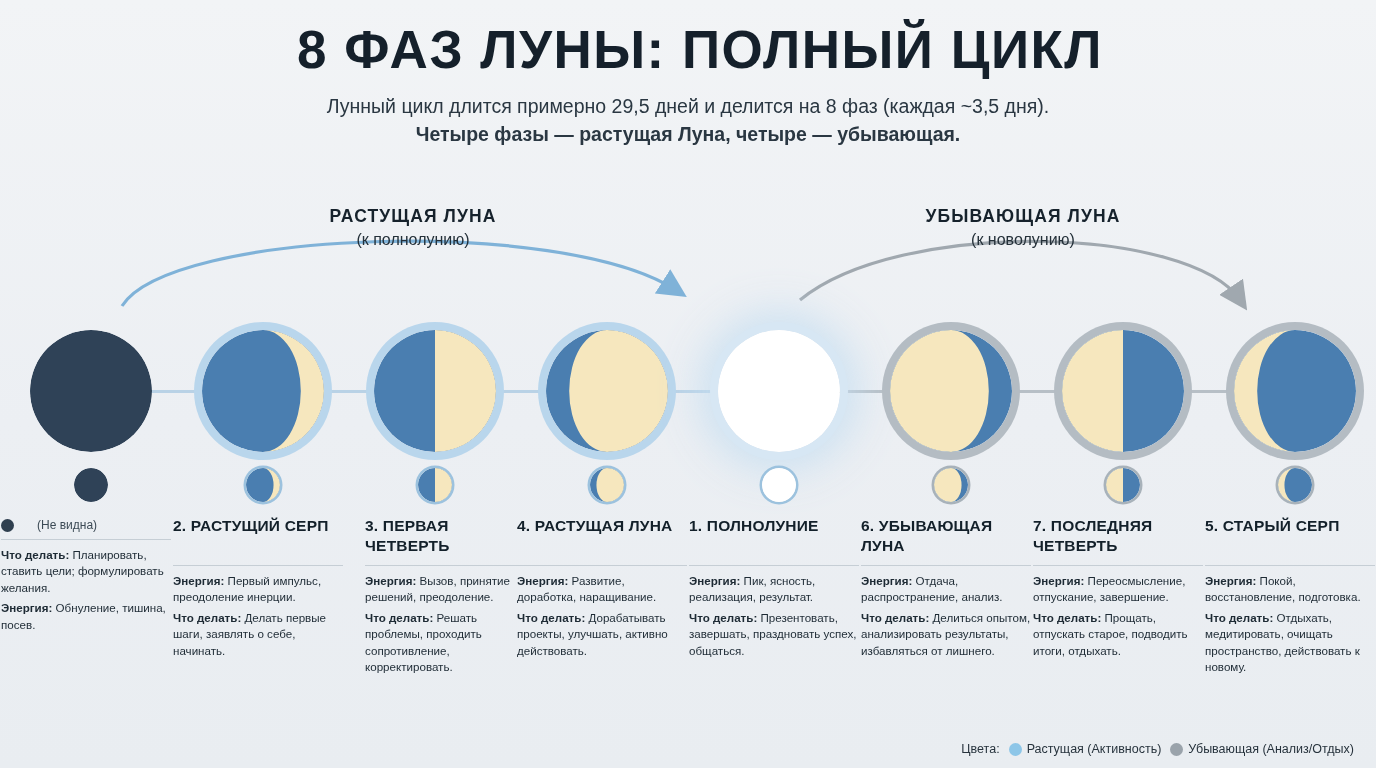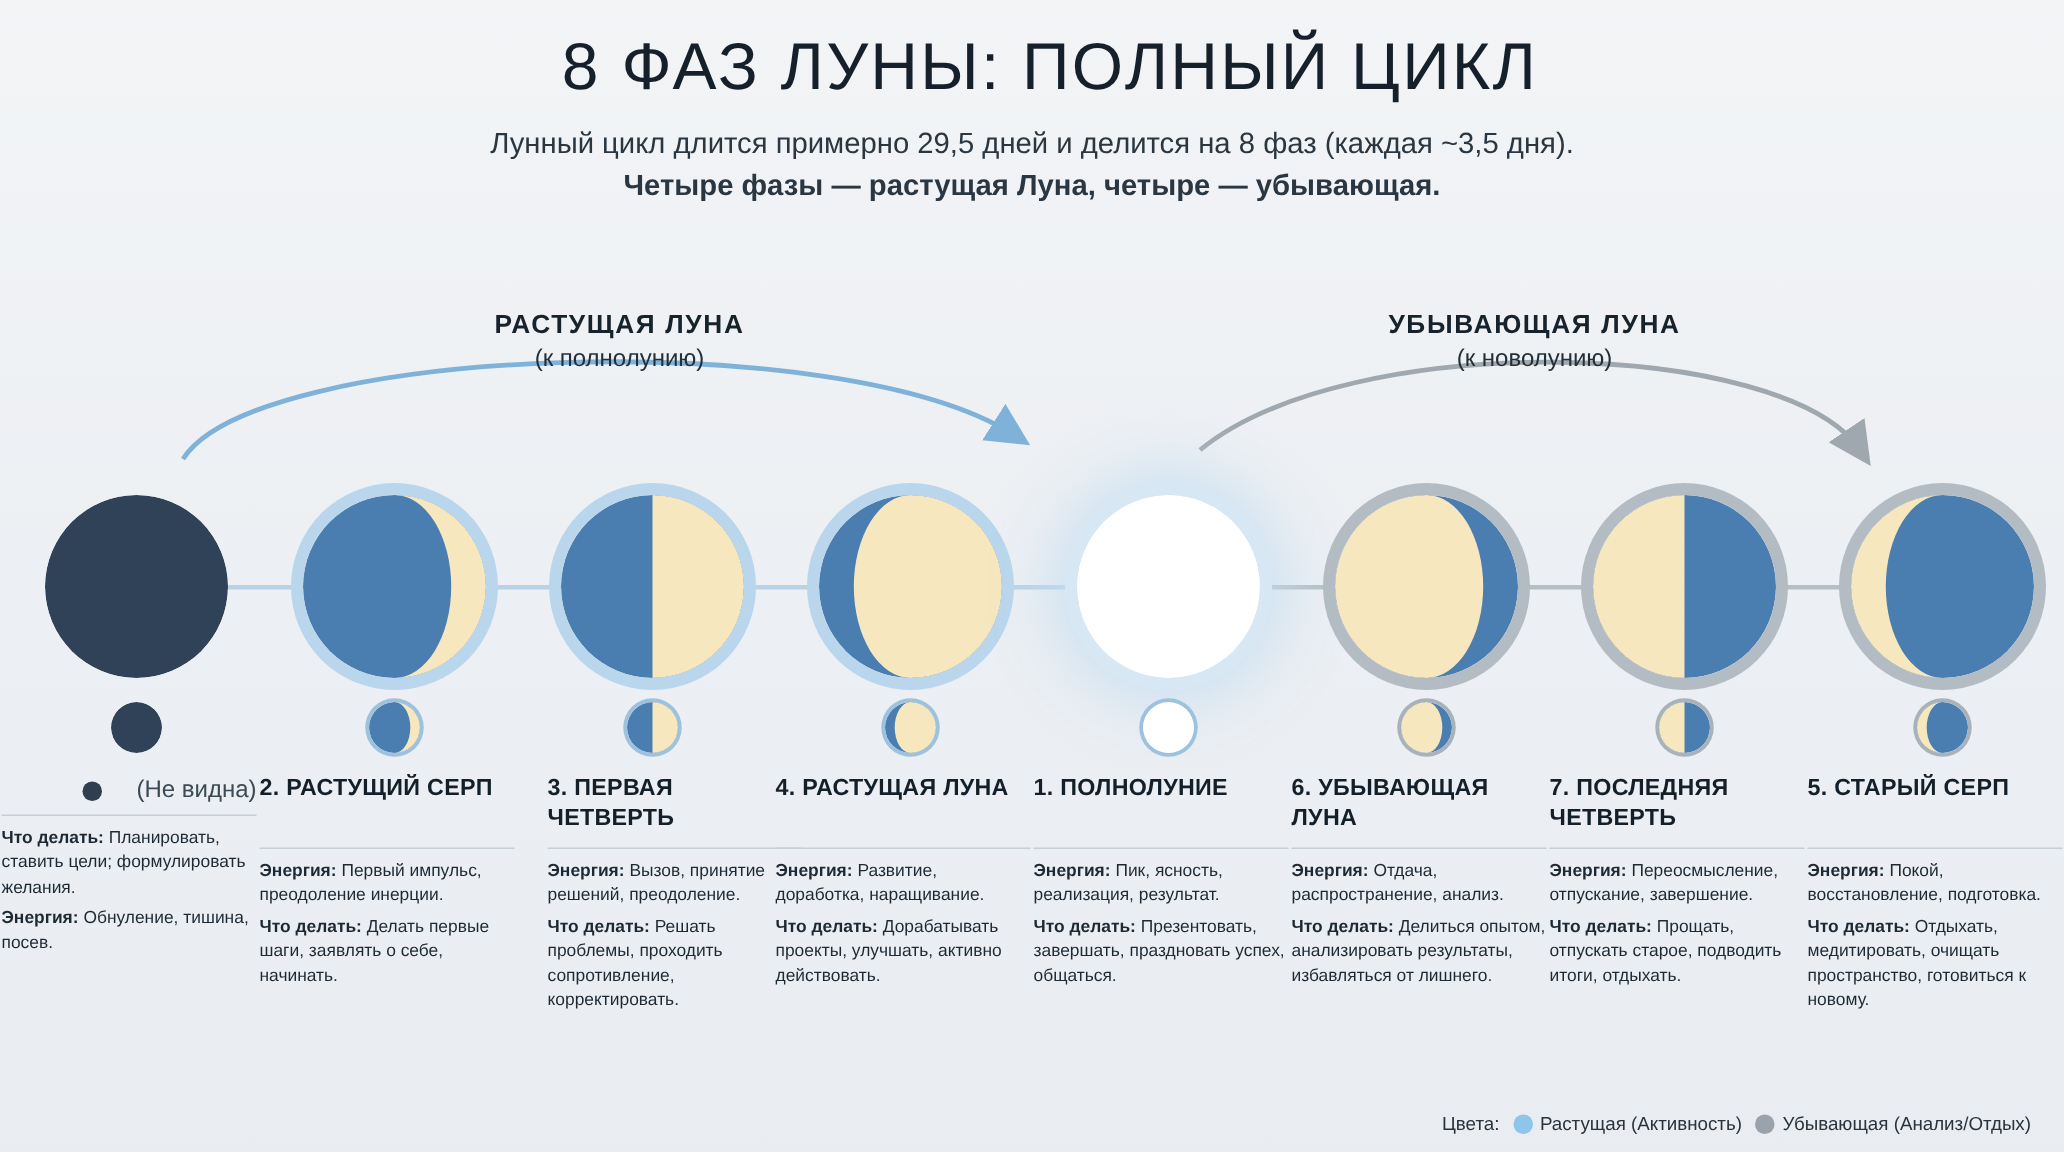--- a/index.html
+++ b/index.html
@@ -15,22 +15,22 @@
   .page {
     position: relative;
     width: 1376px;
     height: 768px;
     background: linear-gradient(180deg, #f2f4f6 0%, #eceff3 55%, #e9edf1 100%);
   }
 
   
   .header { padding-top: 22px; text-align: center; }
   .title {
-    font-size: 44px;
-    font-weight: normal;
+    font-size: 53px;
+    font-weight: bold;
     letter-spacing: 1.5px;
     color: #15202b;
     line-height: 1.05;
     padding-left: 24px;
   }
   .subtitle {
     margin-top: 14px;
     font-size: 19.5px;
     color: #2a3742;
     line-height: 1.45;
@@ -137,23 +137,22 @@
     color: #13202a;
     line-height: 1.3;
     letter-spacing: .2px;
     min-height: 42px;
   }
   .not-visible {
     display: flex;
     align-items: center;
     gap: 23px;
     margin-top: 2px;
-    font-size: 16px;
+    font-size: 12px;
     color: #3c4a55;
-    justify-content: flex-end;
   }
   .nv-dot {
     width: 13px; height: 13px; border-radius: 50%;
     background: #2f3f4f; flex: 0 0 auto;
   }
   .divider {
     margin: 7px 0 7px 0;
     height: 1px;
     background: #c6ced5;
   }
@@ -390,21 +389,21 @@
         <div class="body-text">
           <p><b>Энергия: </b><span>Переосмысление, отпускание, завершение.</span></p>
           <p><b>Что делать: </b><span>Прощать, отпускать старое, подводить итоги, отдыхать.</span></p>
         </div>
       </div>
       <div class="col" style="left: 1205px;">
         <div class="phase-name">5. СТАРЫЙ СЕРП</div>
         <div class="divider"></div>
         <div class="body-text">
           <p><b>Энергия: </b><span>Покой, восстановление, подготовка.</span></p>
-          <p><b>Что делать: </b><span>Отдыхать, медитировать, очищать пространство, готовиться к новому.</span></p>
+          <p><b>Что делать: </b><span>Отдыхать, медитировать, очищать пространство, действовать к новому.</span></p>
         </div>
       </div>
     </div>
 
   <div class="legend">
     <span>Цвета:</span>
     <span class="item">
       <span class="sw" id="sw-wax" style="background: rgb(141, 198, 232);"></span>
       <span>Растущая (Активность)</span>
     </span>

